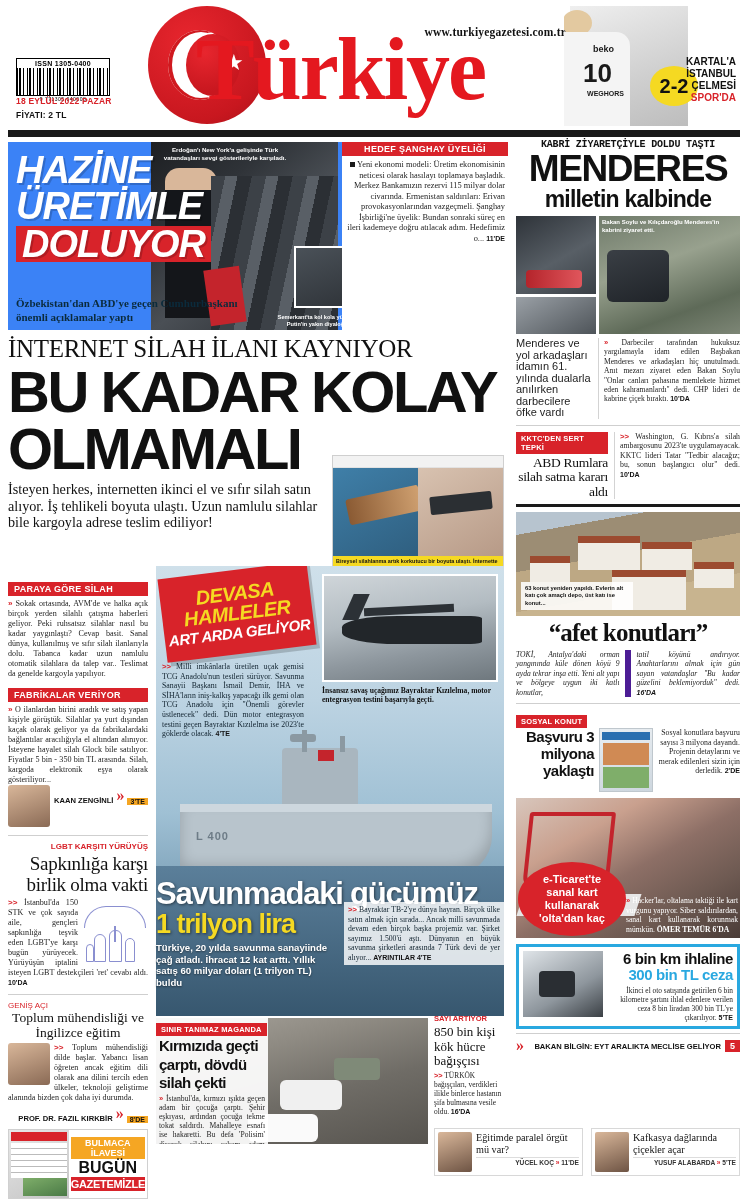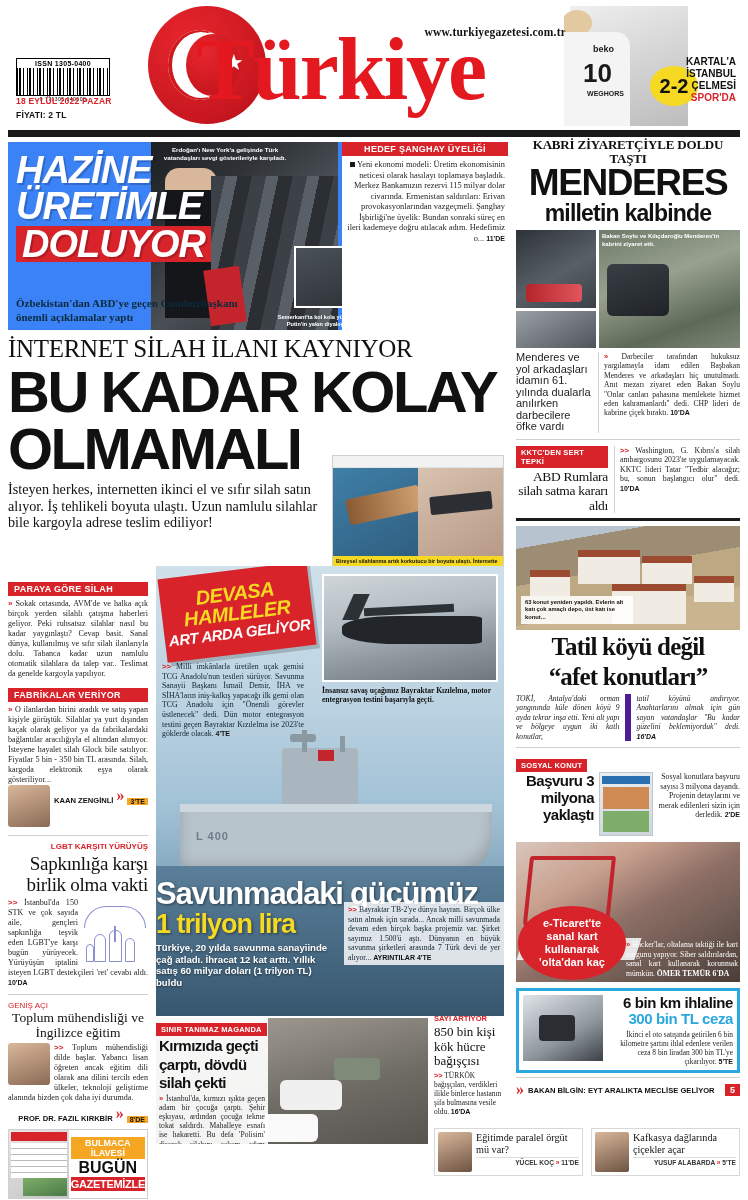--- a/index.html
+++ b/index.html
@@ -94,21 +94,21 @@
     font-family:"Liberation Sans",sans-serif;font-size:5.6px;line-height:7px;text-align:center;font-weight:600;}
 
   .hedef{position:absolute;left:334px;top:0;width:166px;height:188px;background:#ffffff;}
   .hedef .kb{display:block;text-align:center;width:100%;}
   .hedef-body{font-family:"Liberation Serif",serif;font-size:8.4px;line-height:10.5px;
     color:#1d1d1d;text-align:right;padding:4px 3px 0 3px;}
   .sq{display:inline-block;width:5px;height:5px;background:#1a1a1a;margin-right:2px;}
 
   
   .rightcol{position:absolute;right:8px;top:138px;width:224px;}
-  .menderes-kick{font-family:Liberation Serif, serif;font-size:13px;font-weight:700;
+  .menderes-kick{font-family:Liberation Mono, monospace;font-size:10px;font-weight:700;
     color:#111;letter-spacing:-.2px;text-align:center;line-height:14px;}
   .menderes-h{font-family:"Liberation Sans",sans-serif;font-weight:700;font-size:37px;
     line-height:34px;color:#111;text-align:center;letter-spacing:-1.4px;}
   .menderes-h2{font-family:"Liberation Sans",sans-serif;font-weight:700;font-size:23px;
     line-height:24px;color:#111;text-align:center;letter-spacing:-.8px;margin-top:1px;}
   .m-photos{position:relative;height:118px;margin-top:5px;}
   .m-p1{position:absolute;left:0;top:0;width:80px;height:78px;
     background:linear-gradient(150deg,#2e3339,#585f66 55%,#3a4046);}
   .m-p1:after{content:"";position:absolute;left:10px;bottom:6px;width:56px;height:18px;
     background:linear-gradient(90deg,#b4242b,#e0565c);border-radius:4px;}
@@ -179,21 +179,21 @@
   .ceza-photo:after{content:"";position:absolute;left:16px;top:20px;width:36px;height:26px;
     background:#2a2e33;border-radius:4px;}
   .ceza-right{flex:1;}
   .ceza-h1{font-family:"Liberation Sans",sans-serif;font-weight:700;font-size:15px;line-height:16px;
     color:#111;text-align:right;letter-spacing:-.4px;}
   .ceza-h2{font-family:"Liberation Sans",sans-serif;font-weight:700;font-size:15px;line-height:16px;
     color:#29a8e0;text-align:right;letter-spacing:-.4px;}
   .ceza-body{font-family:"Liberation Serif",serif;font-size:7.4px;line-height:9px;color:#1d1d1d;
     text-align:right;margin-top:3px;}
   .bakan-row{display:flex;align-items:center;gap:4px;margin-top:4px;border-top:1px solid #cfcfcf;padding-top:3px;}
-  .bakan-txt{flex:1;font-family:"Liberation Sans",sans-serif;font-weight:700;font-size:7.6px;color:#111;}
+  .bakan-txt{flex:1;font-family:"Liberation Sans",sans-serif;font-weight:700;font-size:7.6px;color:#111;text-align:right;}
   .redbox5{background:#d8232a;color:#fff;font-family:"Liberation Sans",sans-serif;font-weight:700;
     font-size:9px;padding:1px 5px;}
 
   
   .mainblock{position:absolute;left:8px;top:335px;width:496px;}
   .main-kick{font-family:"Liberation Serif",serif;font-size:25px;line-height:27px;color:#111;
     letter-spacing:-.3px;}
   .main-h{font-family:"Liberation Sans",sans-serif;font-weight:700;font-size:58px;line-height:55px;
     color:#111;letter-spacing:-2.5px;margin-top:2px;}
   .main-sub{font-family:"Liberation Serif",serif;font-size:14.2px;line-height:16.5px;color:#111;
@@ -591,21 +591,20 @@
 
     <div>
       <div class="tatil-photo">
         <div class="tp-house" style="left:14px;top:44px;width:40px;height:26px;"></div>
         <div class="tp-house" style="left:62px;top:24px;width:62px;height:34px;"></div>
         <div class="tp-house" style="left:126px;top:30px;width:50px;height:28px;"></div>
         <div class="tp-house" style="left:96px;top:58px;width:74px;height:40px;"></div>
         <div class="tp-house" style="left:178px;top:50px;width:40px;height:26px;"></div>
         <div class="tatil-cap">63 konut yeniden yapıldı. Evlerin alt katı çok amaçlı depo, üst katı ise konut...</div>
       </div>
-      <div class="tatil-h">Tatil köyü değil</div>
       <div class="tatil-h">“afet konutları”</div>
       <div class="tatil-body">
         <div>TOKİ, Antalya'daki orman yangınında küle dönen köyü 9 ayda tekrar inşa etti. Yeni alt yapı ve bölgeye uygun iki katlı konutlar,</div>
         <div>
           <span>tatil köyünü andırıyor. Anahtarlarını almak için gün sayan vatandaşlar "Bu kadar güzelini beklemiyorduk" dedi.</span>
           <span class="pagetag">16'DA</span>
         </div>
       </div>
     </div>
 

